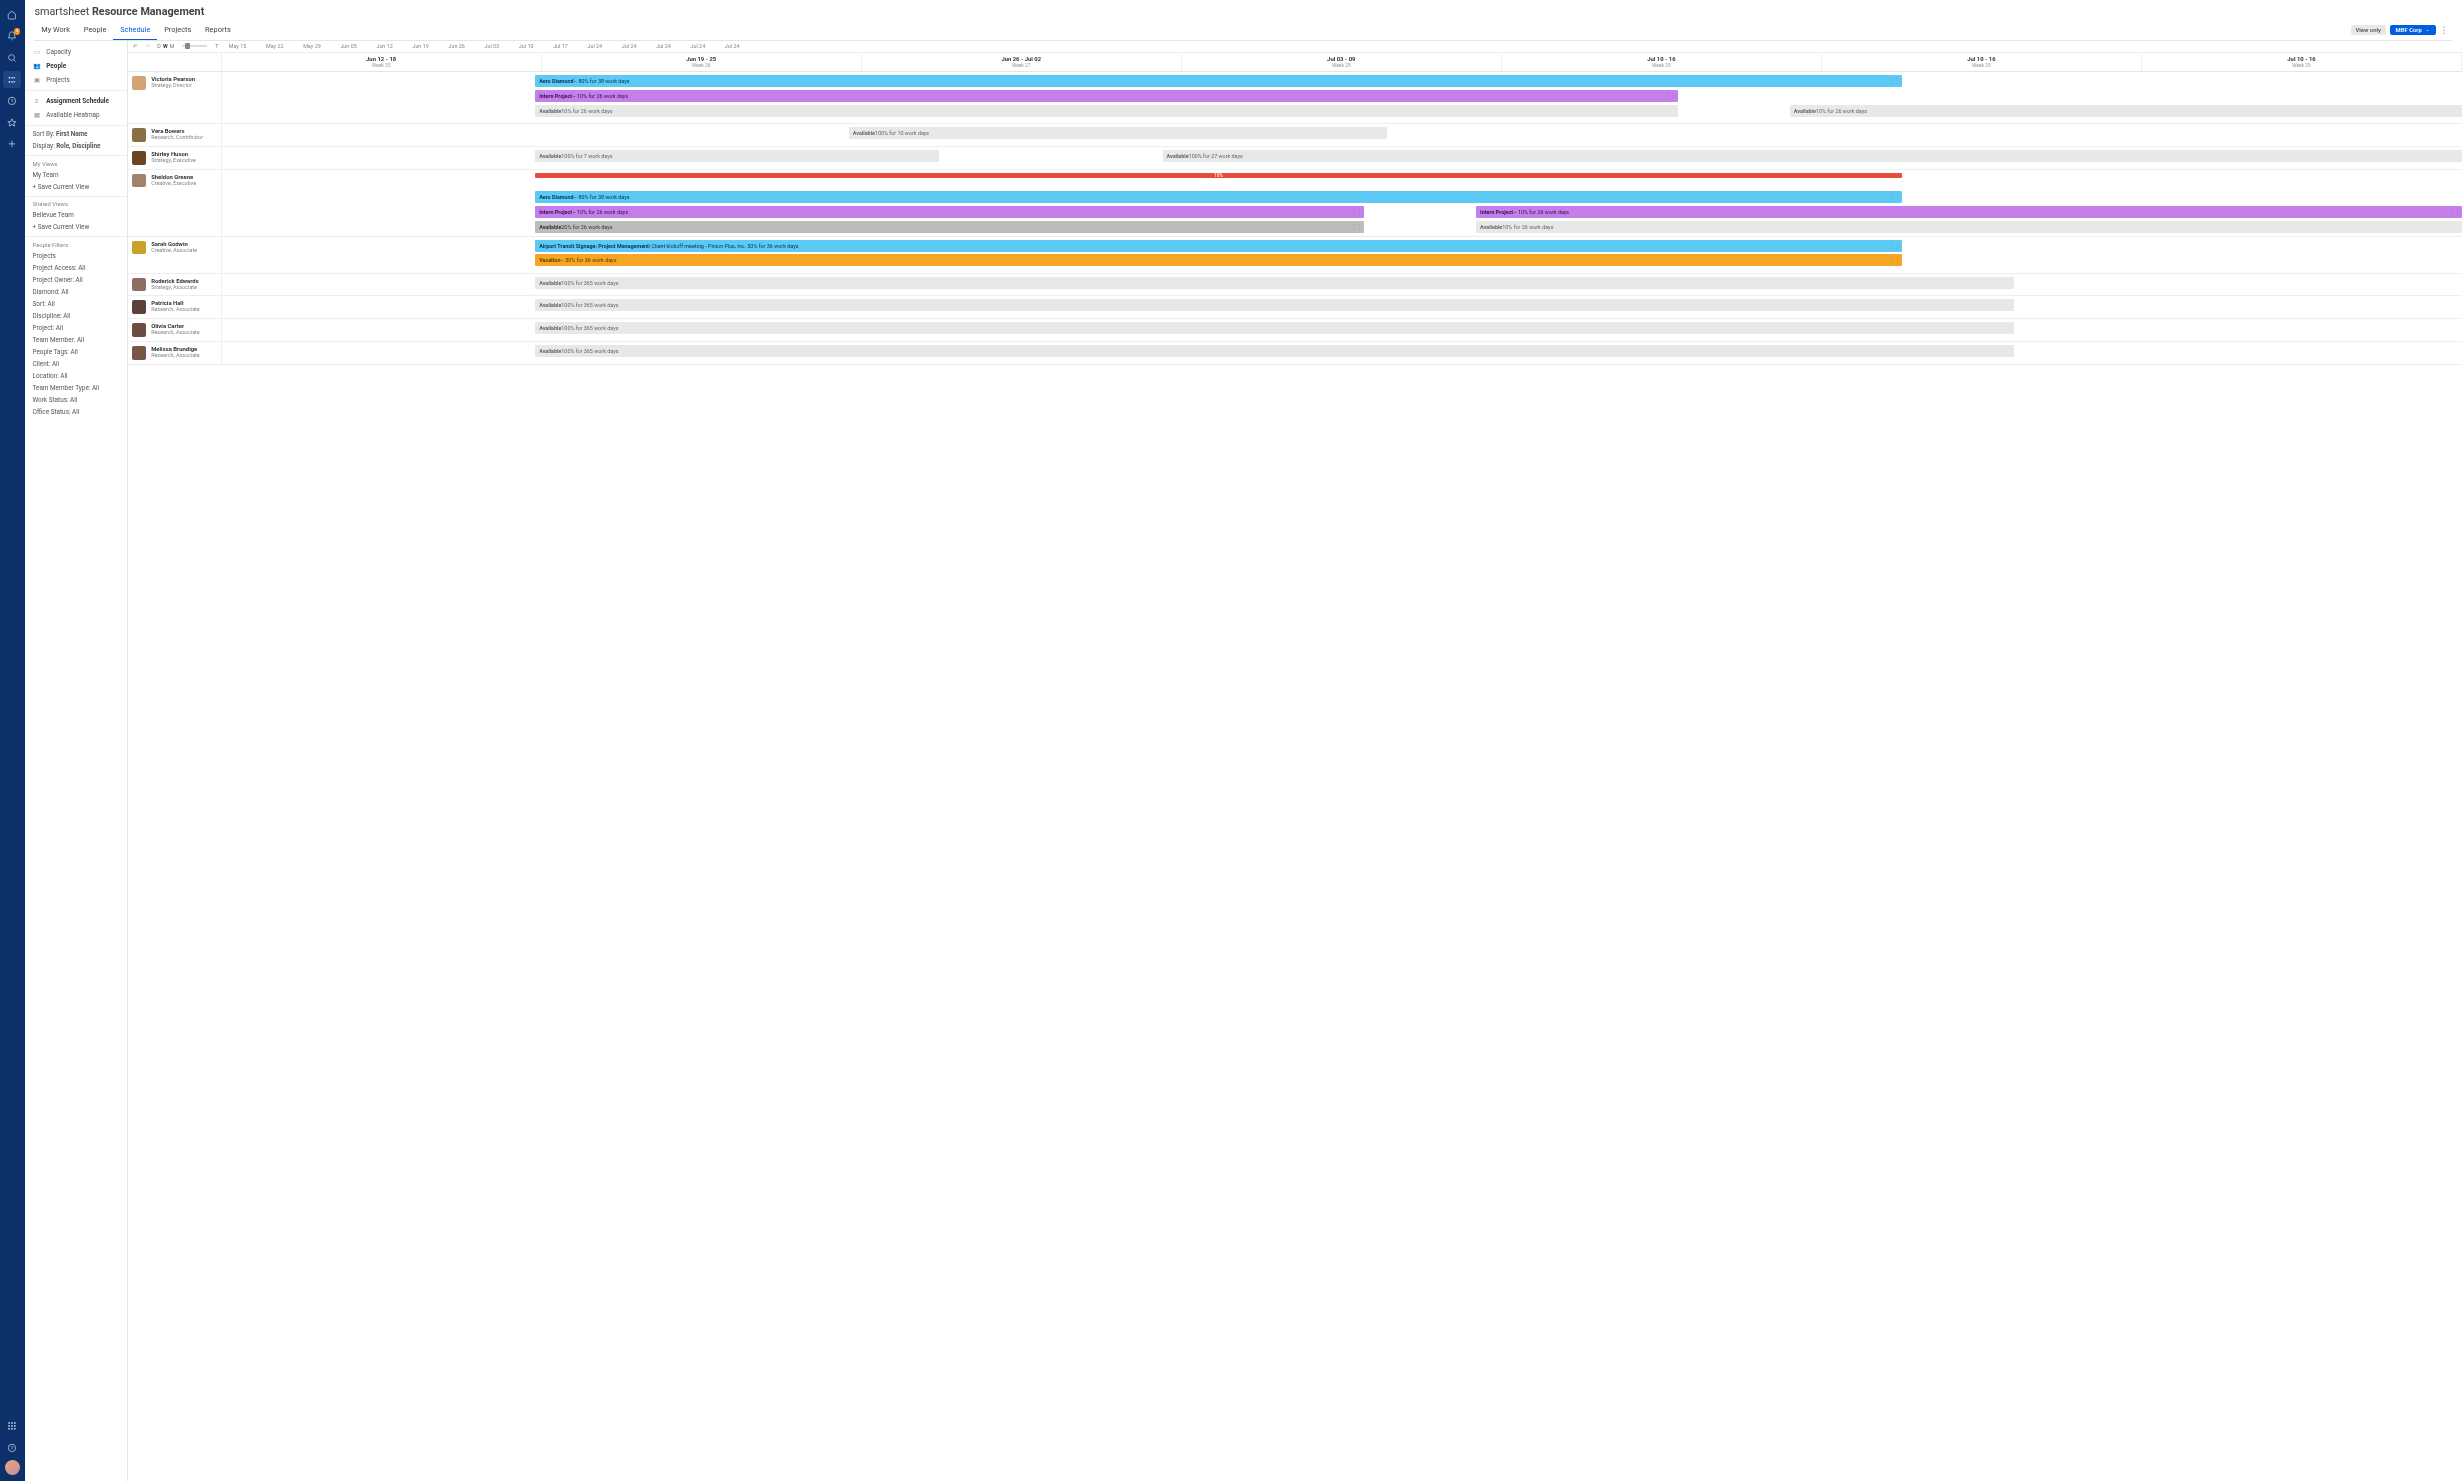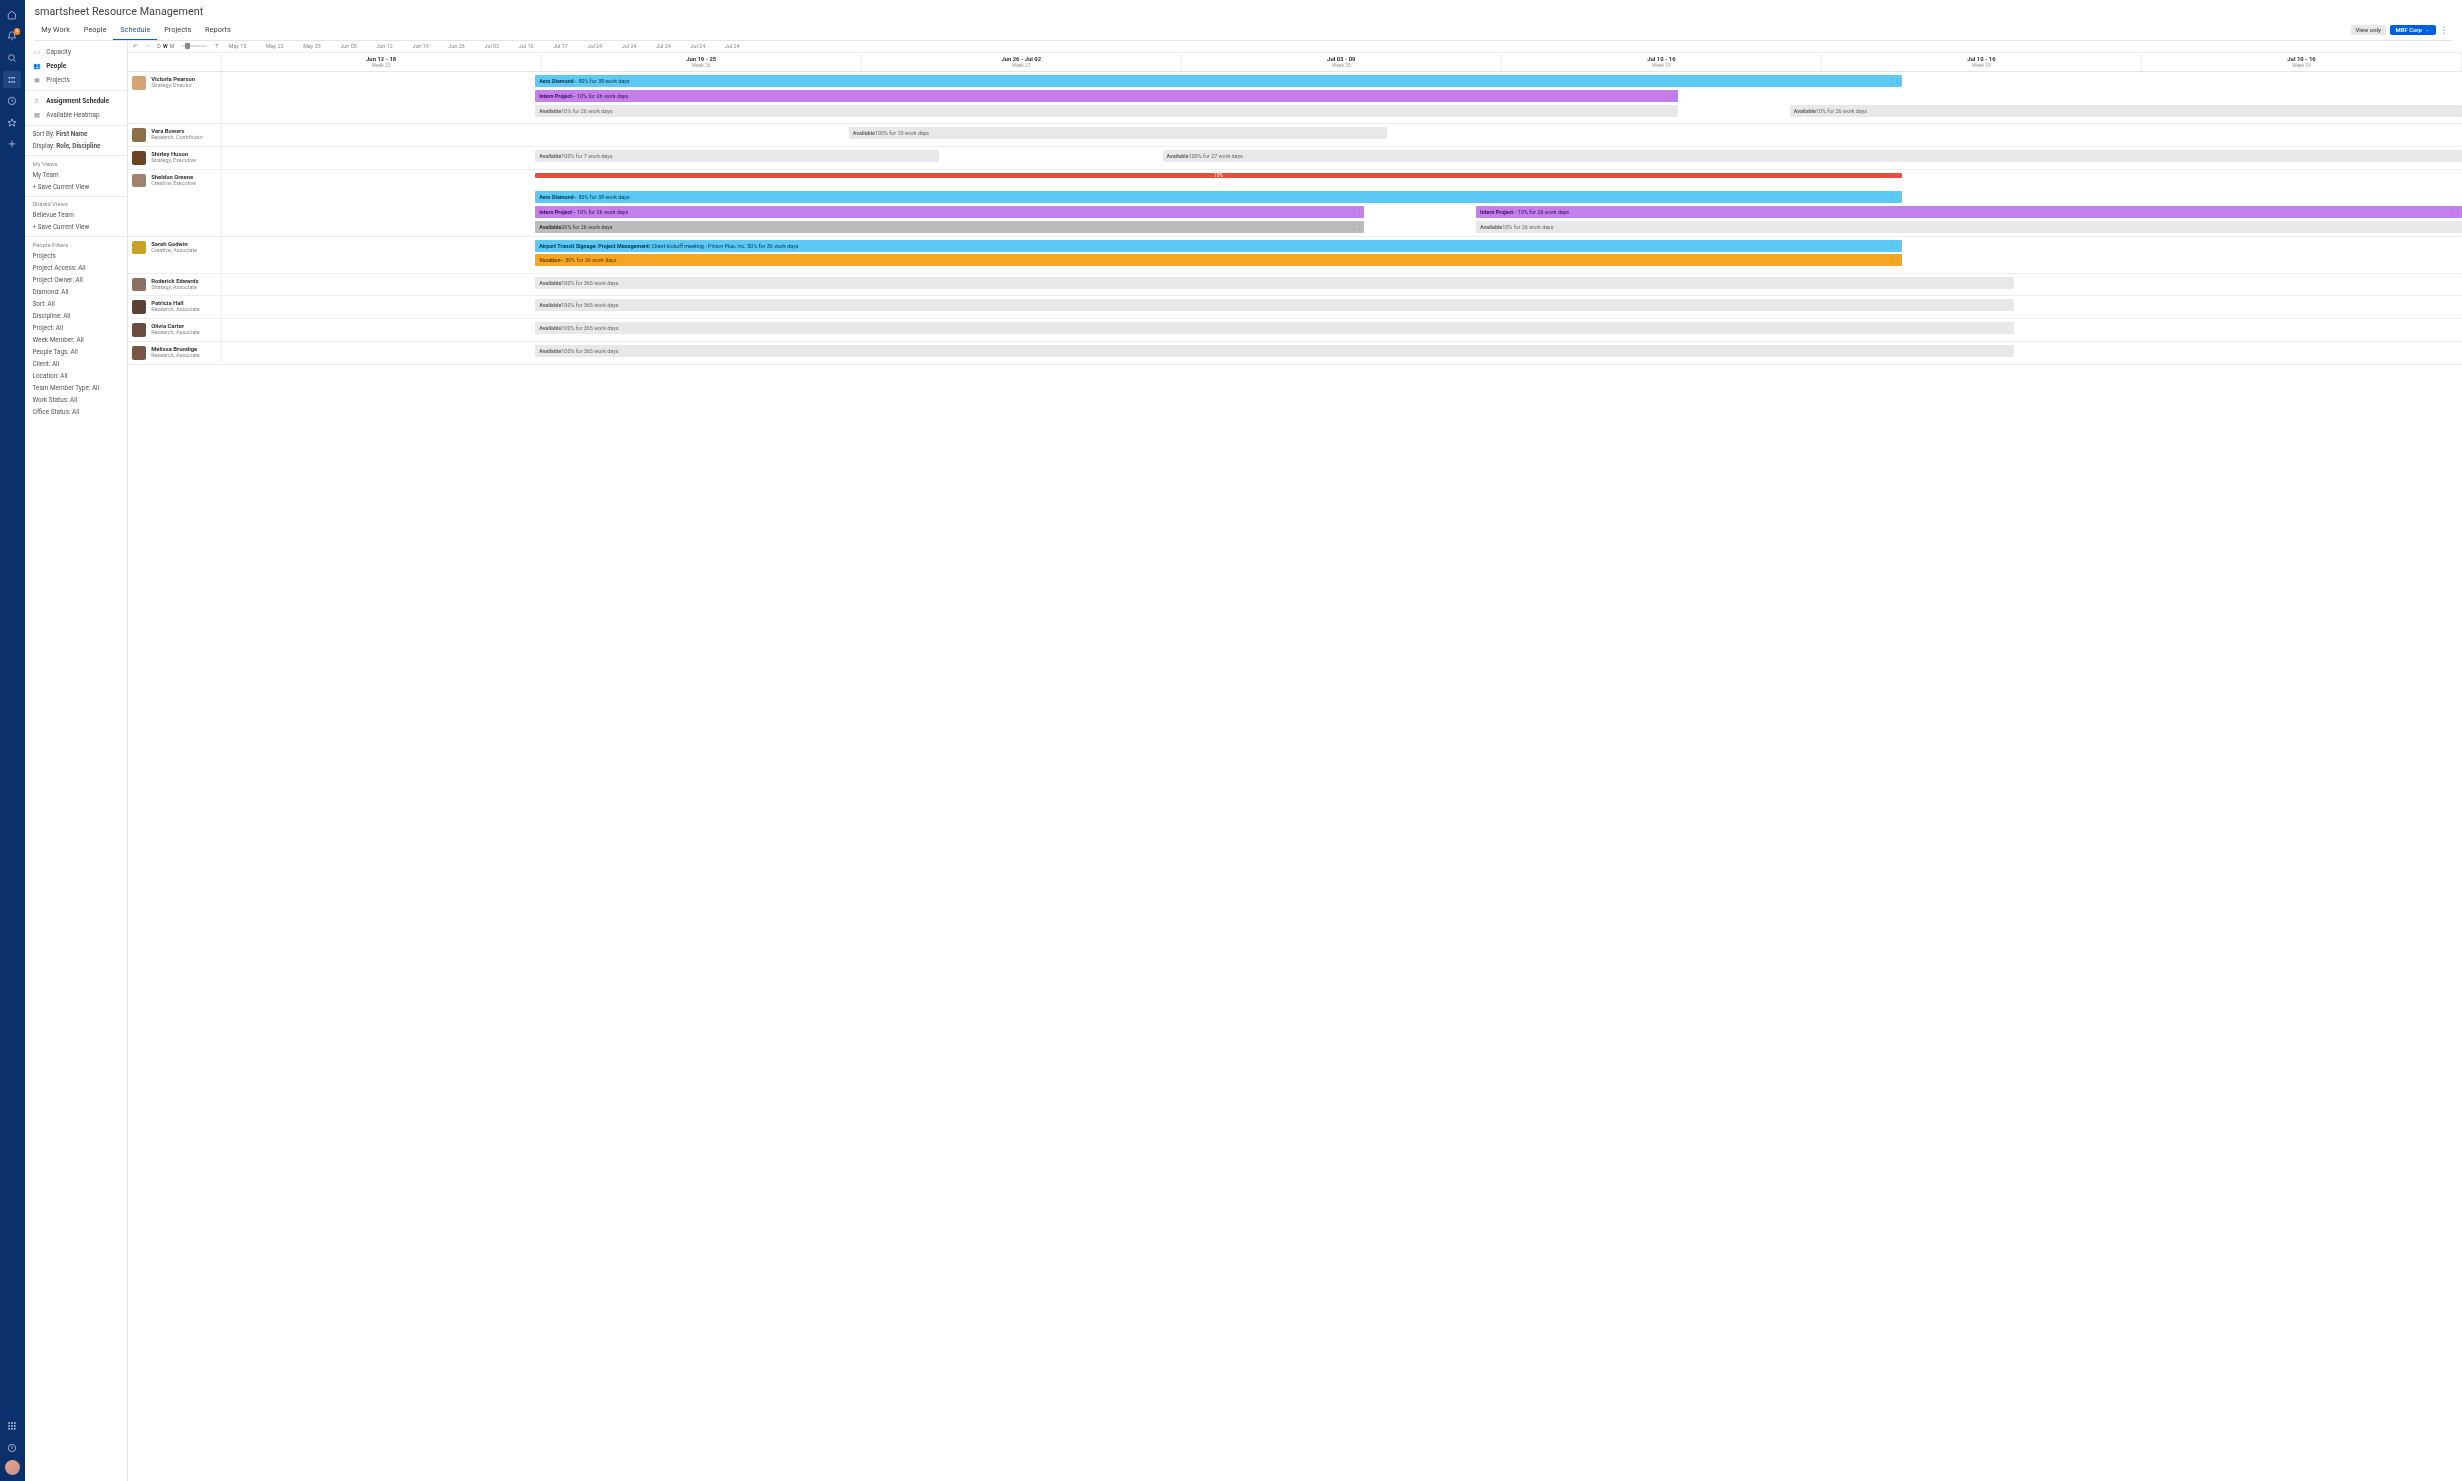--- a/index.html
+++ b/index.html
@@ -8,21 +8,21 @@
 .rail-item{width:17.7px;height:17.7px;display:flex;align-items:center;justify-content:center;border-radius:3px;cursor:pointer;position:relative;color:#b8c7e0}
 .rail-item.active{background:#1c4583;color:#fff}
 .rail-item svg{width:9.8px;height:9.8px}
 .rail-badge{position:absolute;top:1px;right:1px;background:#ff8b1f;color:#fff;border-radius:3.9px;font-size:4.4px;padding:0 2px;line-height:6.9px;font-weight:600}
 .rail-spacer{flex:1}
 .rail-avatar{width:14.8px;height:14.8px;border-radius:50%;background:linear-gradient(135deg,#e8a87c,#c38d9e);margin-bottom:5.9px}
 .main{flex:1;display:flex;flex-direction:column;overflow:hidden}
 .header{padding:4.9px 9.8px 0 9.8px}
 .brand{font-size:10.8px;color:#444;margin-bottom:3px}
 .brand-light{font-weight:400}
-.brand-bold{font-weight:400}
+.brand-bold{font-weight:700}
 .tabs-row{display:flex;align-items:center;border-bottom:0.5px solid #e5e5e5;height:19.7px}
 .tab{padding:0 6.9px;height:100%;display:flex;align-items:center;cursor:pointer;font-size:7.4px;color:#444;border-bottom:1.5px solid transparent}
 .tab.active{color:#005ee0;border-bottom-color:#005ee0;font-weight:400}
 .tabs-spacer{flex:1}
 .view-badge{background:#e8e8e8;color:#555;padding:2px 4.9px;border-radius:2px;font-size:5.9px;margin-right:3.9px;font-weight:600}
 .org-btn{background:#005ee0;color:#fff;padding:2px 5.9px;border-radius:2px;font-size:5.9px;font-weight:600;display:flex;align-items:center;gap:3px;cursor:pointer}
 .more-btn{padding:0 3.9px;cursor:pointer;color:#666;font-size:8.9px}
 .content{flex:1;display:flex;overflow:hidden}
 .sidebar{width:103px;border-right:0.5px solid #e5e5e5;overflow-y:auto;padding:4.9px 0;font-size:6.4px}
 .sb-item{padding:3px 7.9px;display:flex;align-items:center;gap:4.9px;cursor:pointer;color:#555}
@@ -187,21 +187,21 @@
         <div class="sb-filter">+ Save Current View</div>
         <div class="sb-hr"></div>
         <div class="sb-label">People Filters</div>
         <div class="sb-filter">Projects</div>
         <div class="sb-filter">Project Access: All</div>
         <div class="sb-filter">Project Owner: All</div>
         <div class="sb-filter">Diamond: All</div>
         <div class="sb-filter">Sort: All</div>
         <div class="sb-filter">Discipline: All</div>
         <div class="sb-filter">Project: All</div>
-        <div class="sb-filter">Week Member: All</div>
+        <div class="sb-filter">Team Member: All</div>
         <div class="sb-filter">People Tags: All</div>
         <div class="sb-filter">Client: All</div>
         <div class="sb-filter">Location: All</div>
         <div class="sb-filter">Team Member Type: All</div>
         <div class="sb-filter">Work Status: All</div>
         <div class="sb-filter">Office Status: All</div>
       </div>
 
     <div class="schedule">
       <div class="toolbar">

